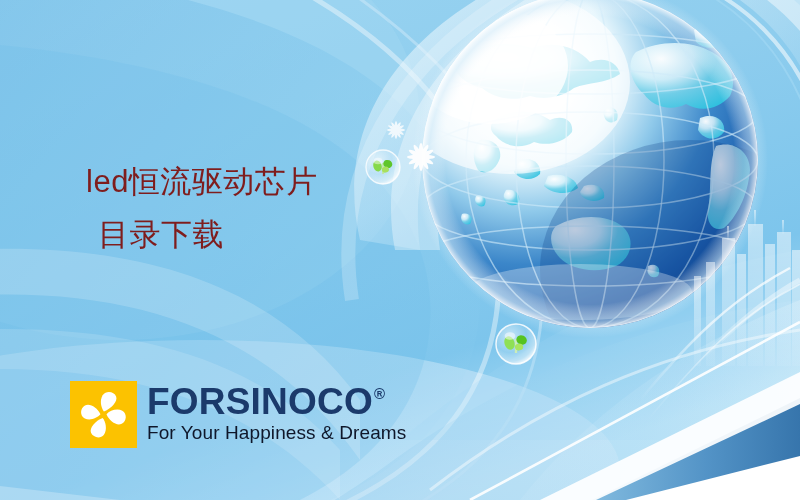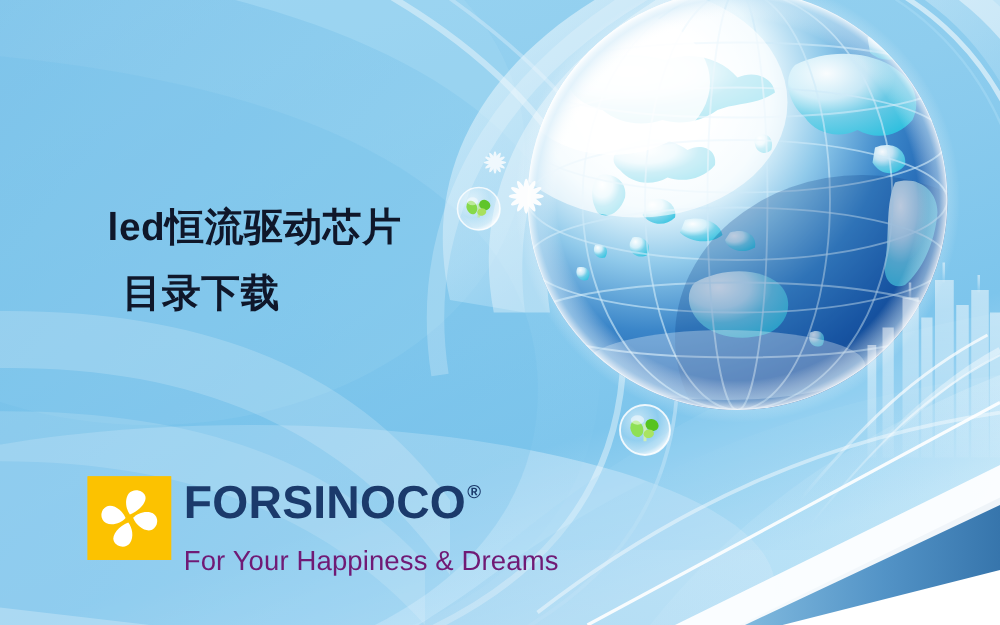--- a/index.html
+++ b/index.html
@@ -22,24 +22,24 @@
   }
   
   #headline {
     position:absolute;
     left:86px; top:163px;
     width:330px;
     z-index:40;
     pointer-events:none;
   }
   #headline .hl-line {
-    color:#0f172a;
+    color:#7f1d1d;
     font-family:"Liberation Sans", sans-serif;
     font-size:31px;
-    font-weight:700;
+    font-weight:400;
     line-height:38px;
     letter-spacing:0.5px;
     white-space:nowrap;
   }
   #headline .hl-line.l2 { padding-left:12px; margin-top:15px; }
 
   
   #logo {
     position:absolute;
     left:70px; top:381px;
@@ -52,44 +52,43 @@
     background:#fcc200;
     flex:0 0 auto;
     position:relative;
   }
   #logo-mark svg { display:block; width:67px; height:67px; }
   #logo-text {
     margin-left:10px;
     padding-top:2px;
     display:flex;
     flex-direction:column;
-    gap:16px;
   }
   #logo-wordmark {
     display:flex;
     align-items:flex-start;
     color:#1b3a6b;
     font-family:"Liberation Sans", sans-serif;
     font-size:37px;
     font-weight:bold;
     line-height:38px;
     letter-spacing:0.2px;
     white-space:nowrap;
   }
   #logo-reg {
     font-size:15px;
     line-height:15px;
     font-weight:bold;
     margin-top:3px;
     margin-left:1px;
   }
   #logo-tagline {
-    color:#701a75;
+    color:#0f172a;
     font-family:"Liberation Sans", sans-serif;
-    font-size:22px;
+    font-size:19px;
     font-weight:400;
     line-height:20px;
     letter-spacing:0.1px;
     margin-top:2px;
     white-space:nowrap;
   }
 </style>
 </head>
 <body>
 

